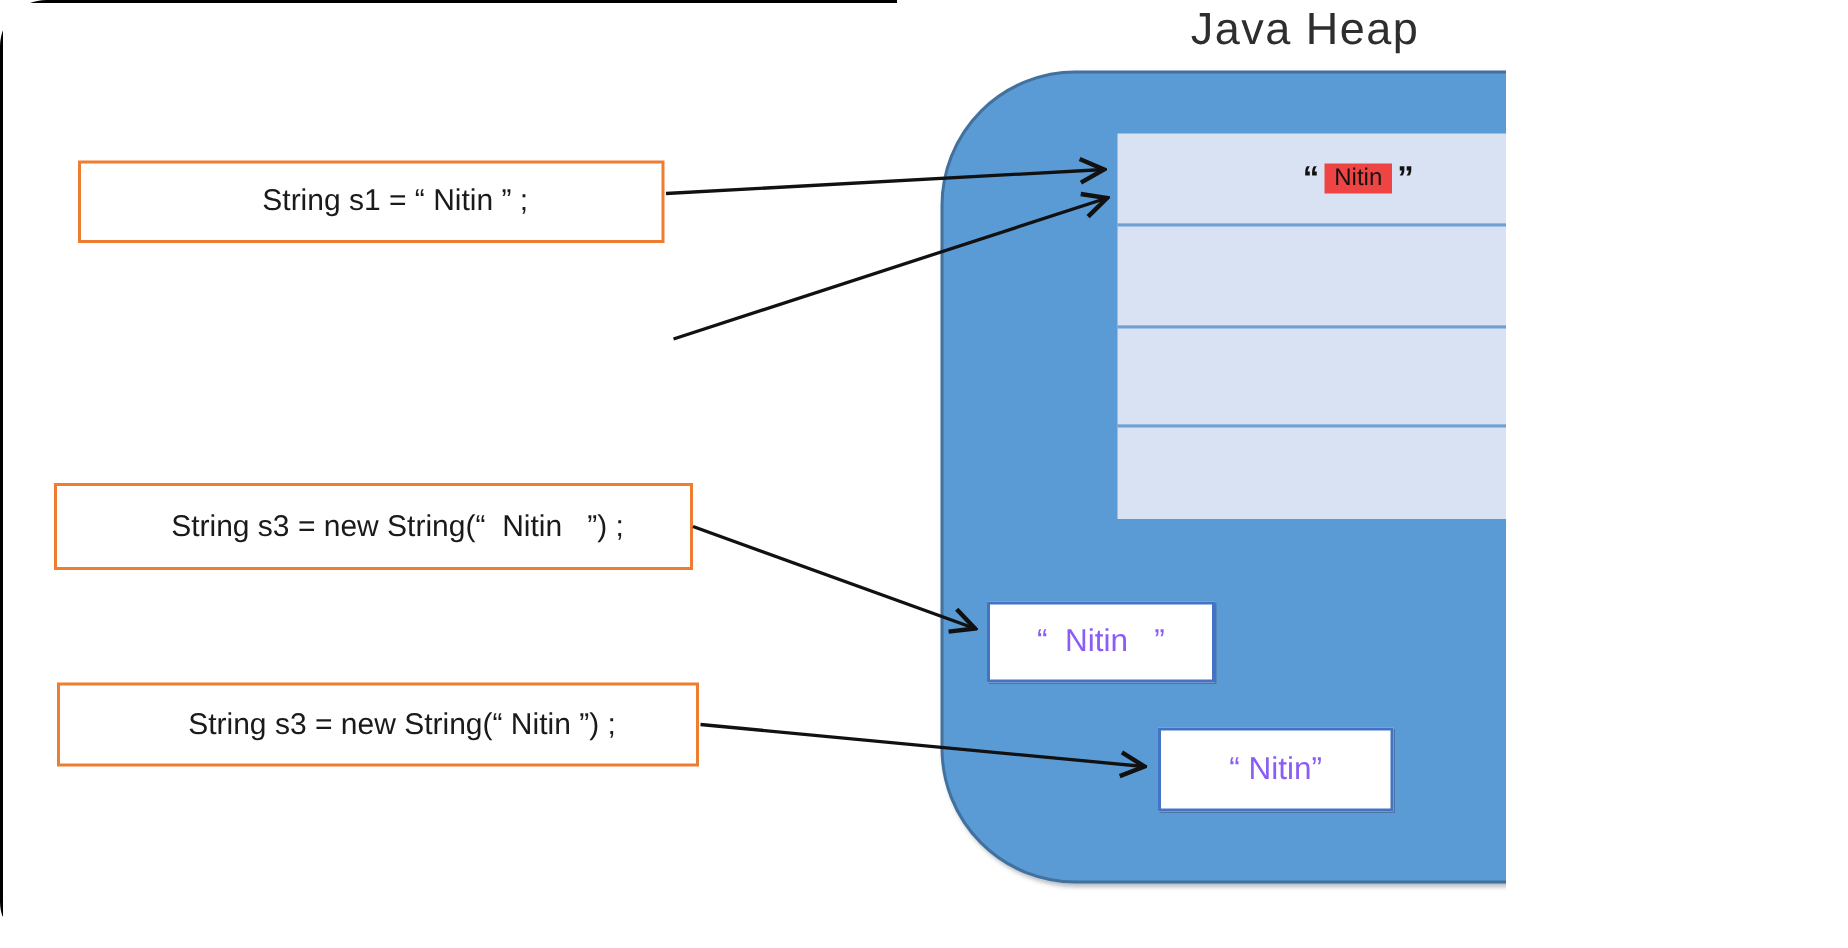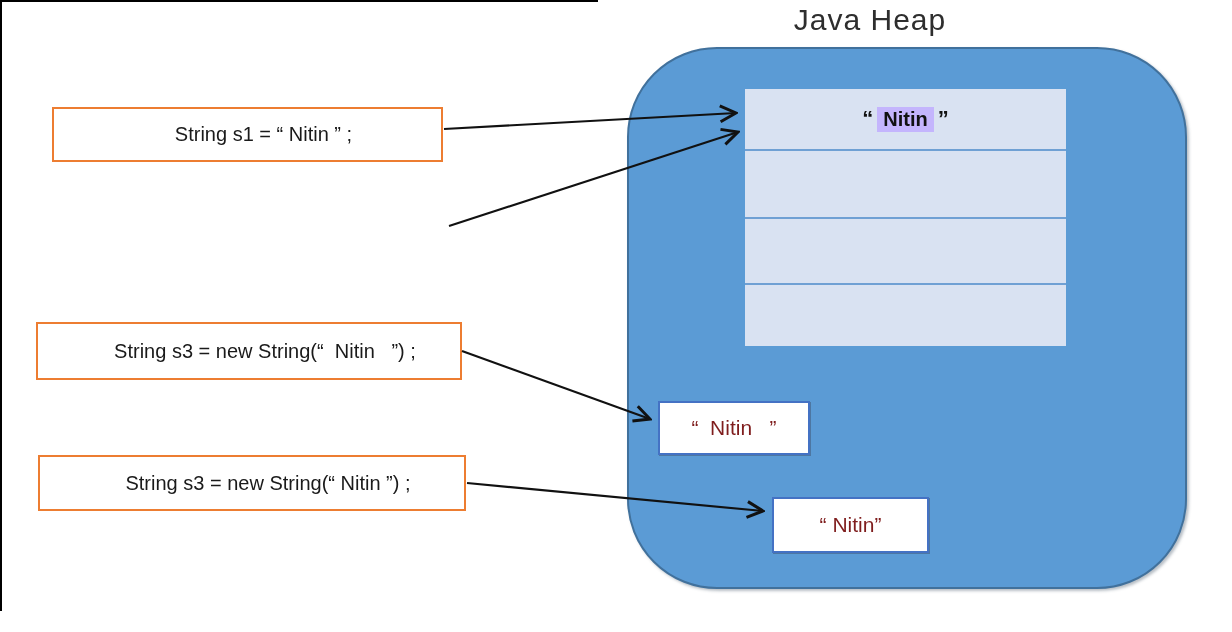--- a/index.html
+++ b/index.html
@@ -2,22 +2,22 @@
 <html style="--heap-fill: #5B9BD5; --heap-border: #41719C; --pool-fill: #D9E2F2; --pool-separator: #6FA0D4; --code-box-border: #ED7D31; --object-border: #4472C4; --arrow: #111111;"><head>
 <meta charset="utf-8">
 <style>
   :root{
     --heap-fill:#5B9BD5; --heap-border:#41719C; --pool-fill:#D9E2F2;
     --pool-separator:#6FA0D4; --code-box-border:#ED7D31; --object-border:#4472C4;
     --arrow:#111111; --frame:#000000;
   }
   html,body{margin:0;padding:0;background:#fff;}
   .canvas{
-    position:relative; width:1232px; height:632px; background:#ffffff;
-    font-family:"Liberation Sans", sans-serif; overflow:hidden;
+    position:relative; width:1004px; height:632px; background:#ffffff;
+    font-family:"Liberation Sans", sans-serif; overflow:hidden;border-radius:31px;
   }
   .frame-top{position:absolute;left:0;top:0;width:598px;height:2px;background:var(--frame);}
   .frame-left{position:absolute;left:0;top:0;width:2px;height:611px;background:var(--frame);}
 
   .title{
     position:absolute; left:590px; top:3px; width:560px; height:34px;
     text-align:center; font-size:30px; font-weight:400; color:#2e2e2e; letter-spacing:1px;
   }
 
   .heap{
@@ -29,34 +29,34 @@
   .pool-table{
     position:absolute; left:116px; top:40px; width:321px; height:257px;
   }
   .pool-row{box-sizing:border-box; width:100%; background:var(--pool-fill);
     display:flex; align-items:center; justify-content:center;}
   .pool-row.r1{height:60px;}
   .pool-row.r2{height:68px;border-top:2px solid var(--pool-separator);}
   .pool-row.r3{height:66px;border-top:2px solid var(--pool-separator);}
   .pool-row.r4{height:63px;border-top:2px solid var(--pool-separator);}
   .pool-row .q{font-weight:bold; font-size:22px; color:#111; white-space:pre;}
-  .pool-row .word{font-size:20px; color:#111; background:#c4b5fd; padding:1px 6px; margin:0 4px; white-space:pre;font-weight:bold;}
+  .pool-row .word{font-size:16px; color:#111; background:#ef4444; padding:1px 6px; margin:0 4px; white-space:pre;}
 
   .pool-label{
     position:absolute; left:116px; top:311px; width:240px; text-align:center;
     font-size:21px; font-weight:bold; color:#0d0d0d;
   }
 
   .heap-object{
     position:absolute; background:#ffffff; border:2px solid var(--object-border);
     box-sizing:border-box; display:flex; align-items:center; justify-content:center;
-    font-size:21px; color:#7f1d1d; white-space:pre; box-shadow:1px 1px 0 rgba(60,75,100,.45);
+    font-size:21px; color:#8b5cf6; white-space:pre; box-shadow:1px 1px 0 rgba(60,75,100,.45);
   }
   .obj-a{left:29px; top:352px; width:152px; height:54px;}
-  .obj-b{left:143px; top:448px; width:157px; height:56px;}
+  .obj-b{left:143px; top:436px; width:157px; height:56px;}
 
   .code-box{
     position:absolute; background:#ffffff; border:2px solid var(--code-box-border);
     box-sizing:border-box; display:flex; align-items:center; justify-content:center;
     font-size:20px; color:#1a1a1a; white-space:pre;padding-left:32px;
   }
   .cb1{left:52px;  top:107px; width:391px; height:55px;}
   .cb2{left:53px;  top:204px; width:394px; height:56px;}
   .cb3{left:36px;  top:322px; width:426px; height:58px;}
   .cb4{left:38px;  top:455px; width:428px; height:56px;}

